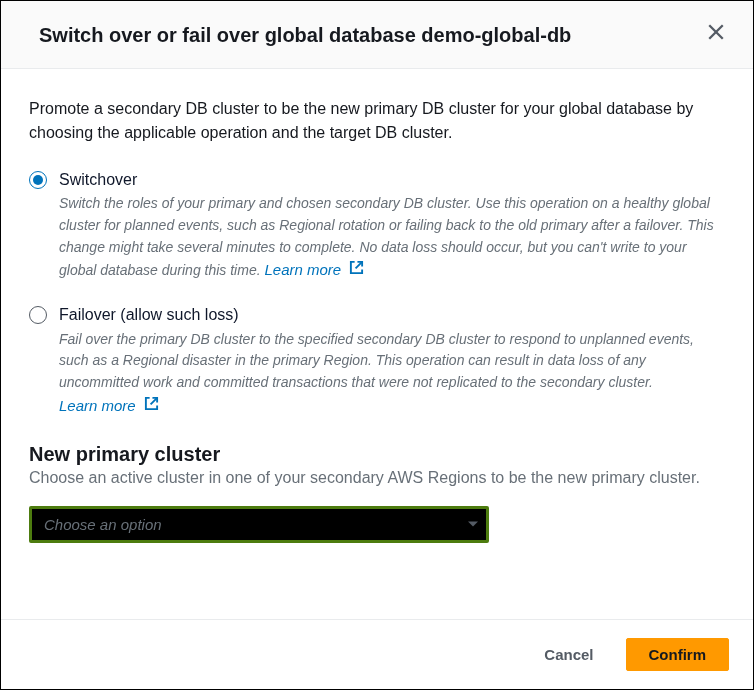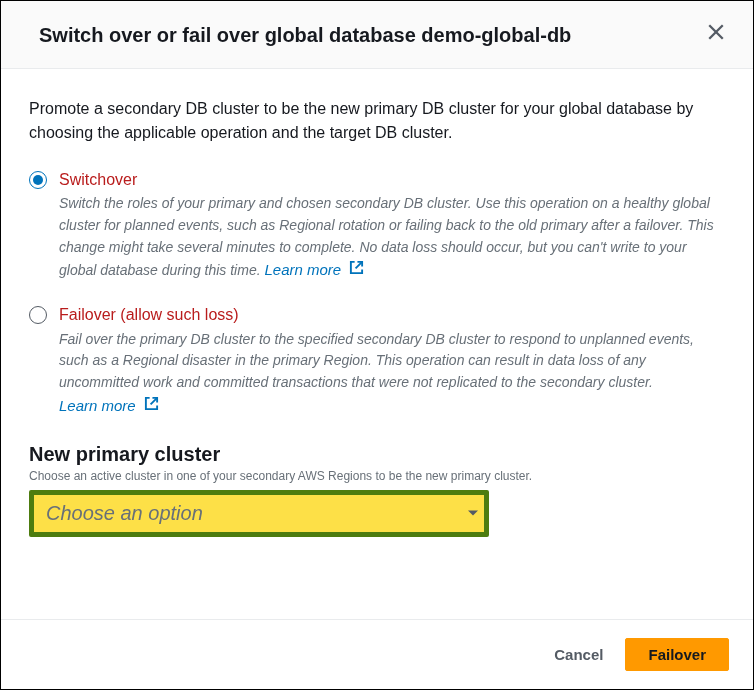--- a/index.html
+++ b/index.html
@@ -76,21 +76,21 @@
     .radio-inner {
       width: 10px;
       height: 10px;
       border-radius: 50%;
       background: #0073bb;
     }
     .option-content { flex: 1; }
     .option-title {
       font-size: 16px;
       font-weight: 400;
-      color: #b91c1c;
+      color: #0f172a;
       line-height: 1.4;
       margin-bottom: 2px;
     }
     .option-desc {
       font-size: 14px;
       color: #687078;
       line-height: 1.55;
       font-style: italic;
     }
     .learn-more {
@@ -104,56 +104,56 @@
     }
     .learn-more svg { width: 15px; height: 15px; }
     .field-group { margin-top: 26px; }
     .field-label {
       font-size: 20px;
       font-weight: 700;
       color: #16191f;
       margin-bottom: 3px;
     }
     .field-help {
-      font-size: 12px;
+      font-size: 16px;
       color: #687078;
-      margin-bottom: 7px;
+      margin-bottom: 19px;
     }
     .select-wrapper {
       position: relative;
       width: 460px;
     }
     .select-btn {
       width: 100%;
       padding: 7px 30px 7px 12px;
-      border: 5px solid #4d7c0f;
+      border: 3px solid #4d7c0f;
       border-radius: 2px;
-      background: #fde047;
-      font-size: 20px;
+      background: #000000;
+      font-size: 15px;
       font-style: italic;
       color: #687078;
       text-align: left;
       cursor: pointer;
       font-family: inherit;
     }
     .select-caret {
       position: absolute;
       right: 10px;
       top: 50%;
       transform: translateY(-50%);
       pointer-events: none;
       color: #545b64;
     }
     .select-caret svg { width: 12px; height: 12px; }
     .modal-footer {
       border-top: 1px solid #e9ebed;
       padding: 18px 24px;
       display: flex;
       justify-content: flex-end;
-      gap: 0;
+      gap: 10px;
     }
     .btn {
       font-family: inherit;
       font-size: 15px;
       font-weight: 700;
       padding: 7px 22px;
       border-radius: 2px;
       cursor: pointer;
     }
     .btn-link {
@@ -235,15 +235,15 @@
           <svg viewBox="0 0 12 12" fill="currentColor">
             <path d="M1 3.5 L6 8.5 L11 3.5 Z"></path>
           </svg>
         </span>
       </div>
     </div>
   </div>
 
   <div class="modal-footer">
     <button class="btn btn-link">Cancel</button>
-    <button class="btn btn-primary">Failover</button>
+    <button class="btn btn-primary">Confirm</button>
   </div>
 </div>
 
 </body></html>

